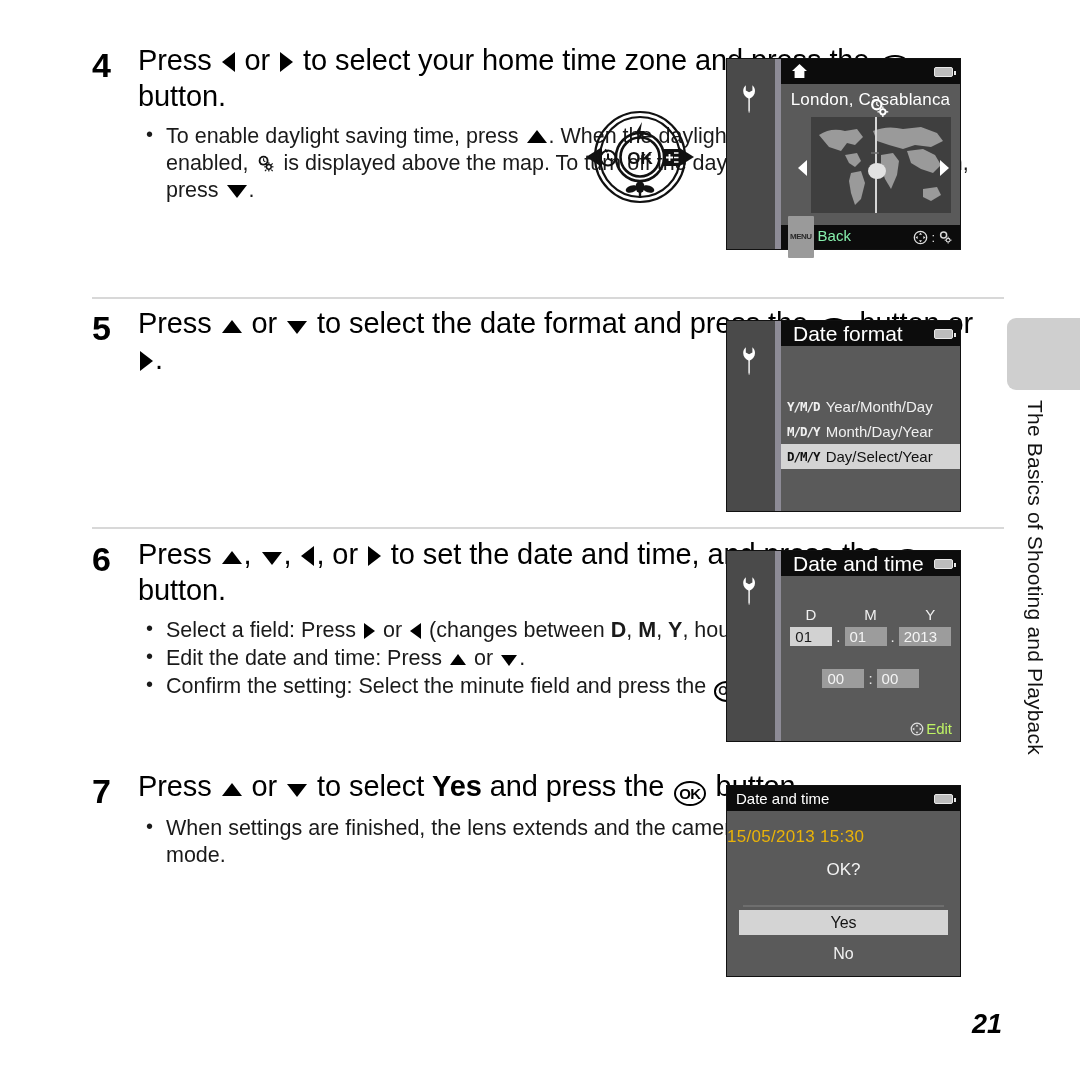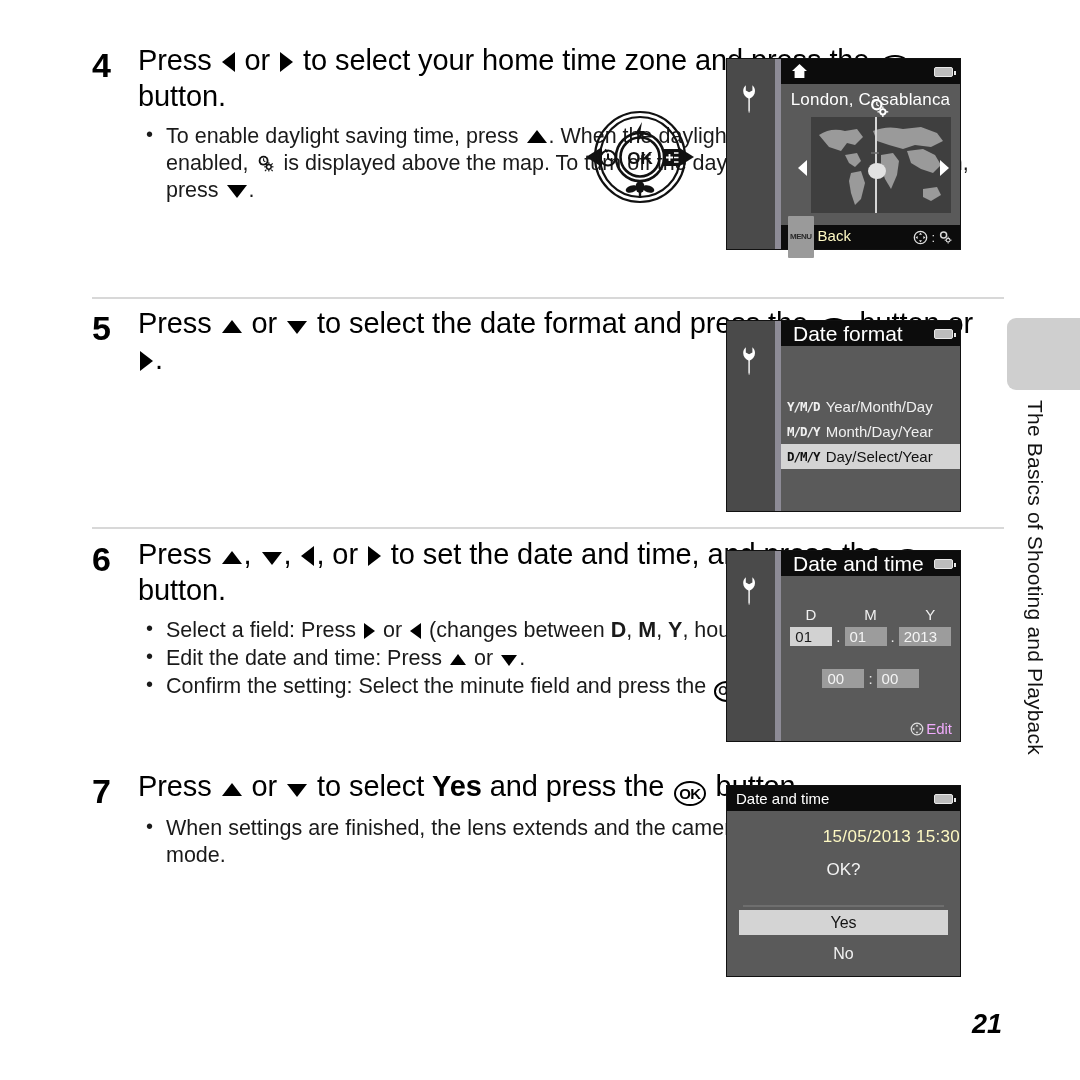--- a/index.html
+++ b/index.html
@@ -99,21 +99,21 @@
   .dst-above{position:absolute;left:86px;top:38px;}
   .world-bottom{
     position:absolute;left:0;right:0;bottom:0;height:24px;background:#0c0c0c;
     display:flex;align-items:center;justify-content:space-between;padding:0 7px;
     box-sizing:border-box;
   }
   .menu-chip{
     display:inline-block;background:#9a9a9a;color:#2a2a2a;font-size:8px;font-weight:bold;
     padding:17px 2px;border-radius:1px;letter-spacing:-0.5px;line-height:1;vertical-align:2px;
   }
-  .back-lbl{color:#fef9c3;font-size:15px;margin-left:4px;}
+  .back-lbl{color:#86efac;font-size:15px;margin-left:4px;}
 
   
   .fmt-list{position:absolute;left:0;right:0;top:73px;}
   .fmt-row{
     height:25px;display:flex;align-items:center;padding-left:6px;box-sizing:border-box;
     color:#f0f0f0;font-size:15px;
   }
   .fmt-row.sel{background:#d4d4d4;color:#111;}
   .fmt-code{
     font-family:"DejaVu Sans Mono", monospace;font-weight:bold;font-size:12.5px;
@@ -126,31 +126,31 @@
   .dt-row1{position:absolute;left:0;right:0;top:76px;display:flex;align-items:center;justify-content:center;}
   .dt-row2{position:absolute;left:0;right:0;top:118px;display:flex;align-items:center;justify-content:center;}
   .dt-field{
     background:#9c9c9c;color:#f4f4f4;font-size:15px;text-align:left;
     min-width:42px;padding:1px 5px;box-sizing:border-box;
   }
   .dt-field.hi{background:#d2d2d2;color:#1b1b1b;}
   .dt-field.wide{min-width:52px;}
   .dt-sep{color:#e8e8e8;font-size:15px;padding:0 4px;}
   .dt-foot{
-    position:absolute;right:8px;bottom:4px;color:#f0abfc;font-size:15px;
+    position:absolute;right:8px;bottom:4px;color:#bef264;font-size:15px;
     display:flex;align-items:center;gap:2px;
   }
 
   
   .lcd-confirm{background:#5a5a5a;border:1.5px solid #111;}
   .cf-title{
     height:25px;background:#0c0c0c;color:#fff;font-size:15px;display:flex;align-items:center;
     padding-left:9px;box-sizing:border-box;position:relative;
   }
-  .cf-date{color:#fef9c3;font-size:17px;text-align:right;margin-top:16px;letter-spacing:0.3px;}
+  .cf-date{color:#eab308;font-size:17px;text-align:left;margin-top:16px;letter-spacing:0.3px;}
   .cf-ok{color:#f2f2f2;font-size:17px;text-align:center;margin-top:13px;}
   .cf-hr{position:absolute;left:16px;right:16px;bottom:69px;height:2px;background:#6e6e6e;}
   .cf-yes{
     position:absolute;left:12px;right:12px;bottom:41px;height:25px;background:#d4d4d4;
     color:#141414;font-size:16px;display:flex;align-items:center;justify-content:center;
   }
   .cf-no{
     position:absolute;left:0;right:0;bottom:13px;color:#f2f2f2;font-size:16px;text-align:center;
   }
 

